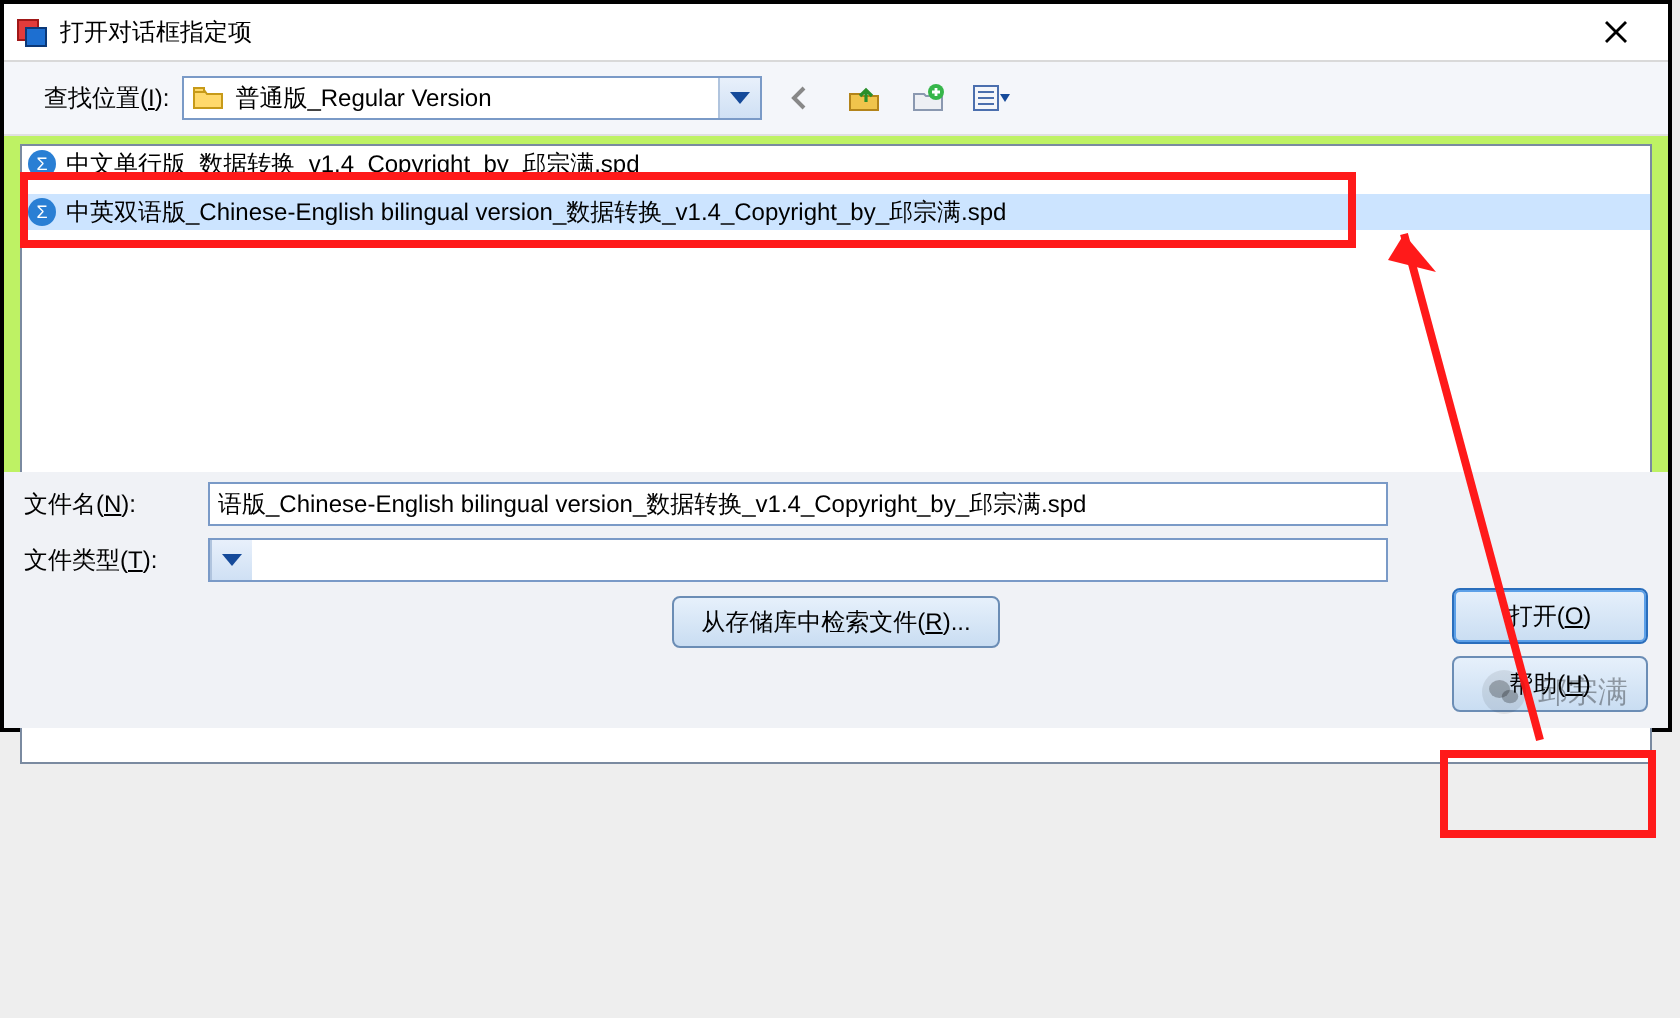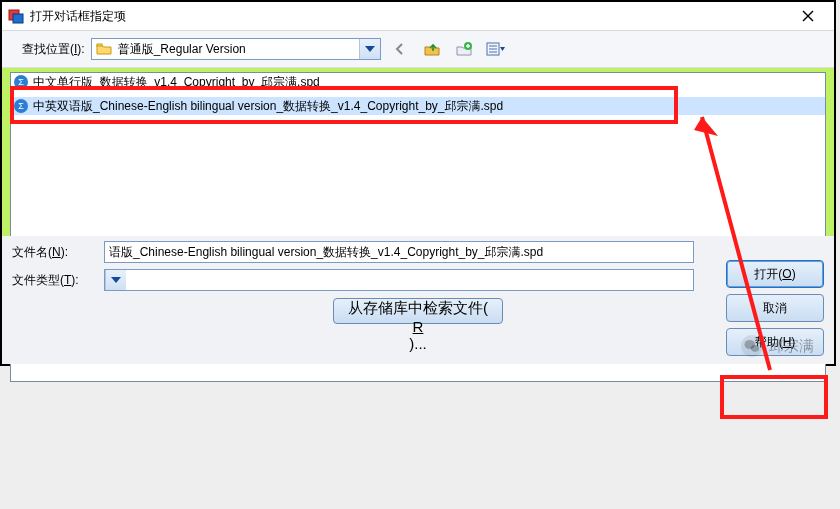--- a/index.html
+++ b/index.html
@@ -36,21 +36,21 @@
   .text-input { flex:1; height:22px; box-sizing:border-box; background:#fff; border:1px solid #7a9ac7; padding:0 4px; display:flex; align-items:center; }
   .combo { flex:1; height:22px; display:flex; align-items:center; background:#fff; border:1px solid #7a9ac7; box-sizing:border-box; }
   .combo .combo-text { flex:1; padding:0 4px; white-space:nowrap; overflow:hidden; }
   .combo .dd-btn { width:20px; height:20px; display:flex; align-items:center; justify-content:center; background:linear-gradient(#e8f0fb,#cfe0f4); border-left:1px solid #b0c4de; }
 
   .btn-col { position:absolute; right:10px; bottom:8px; width:98px; display:flex; flex-direction:column; gap:6px; }
   .win-btn { height:26px; display:flex; align-items:center; justify-content:center; border:1px solid #6b8db5; border-radius:4px; background:linear-gradient(#e6f0fb,#c9ddf2); font-size:12px; }
   .win-btn.default { border-color:#2a6ebc; box-shadow:0 0 0 1px #5ca0e8 inset; }
 
   .center-btn-row { display:flex; justify-content:center; margin-top:4px; }
-  .center-btn { height:24px; padding:0 14px; display:flex; align-items:center; border:1px solid #6b8db5; border-radius:4px; background:linear-gradient(#e6f0fb,#c9ddf2); font-size:15px;flex-direction:column; }
+  .center-btn { height:24px; padding:0 14px; display:flex; align-items:center; border:1px solid #6b8db5; border-radius:4px; background:linear-gradient(#e6f0fb,#c9ddf2); font-size:12px; }
 
   .watermark { position:absolute; right:20px; bottom:7px; display:flex; align-items:center; gap:6px; color:rgba(0,0,0,0.35); font-size:15px; }
   .watermark .wicon { width:22px; height:22px; border-radius:11px; background:rgba(0,0,0,0.08); display:flex; align-items:center; justify-content:center; font-size:13px; color:rgba(0,0,0,0.35); }
 
   svg { display:block; }
 
   
   .arrow-svg { position:absolute; left:0; top:0; width:836px; height:505px; pointer-events:none; }
 </style>
 </head>
@@ -175,23 +175,20 @@
     </div>
   </div>
 
   <div class="btn-col">
     <div class="win-btn default">
       <span>打开(</span>
         <span class="underline">O</span>
         <span>)</span>
     </div>
     <div class="win-btn">
-      <span>取消</span>
-    </div>
-    <div class="win-btn">
       <span>帮助(</span>
         <span class="underline">H</span>
         <span>)</span>
     </div>
   </div>
 
   <div class="redbox file"></div>
   <div class="redbox open"></div>
 
   <svg class="arrow-svg">

